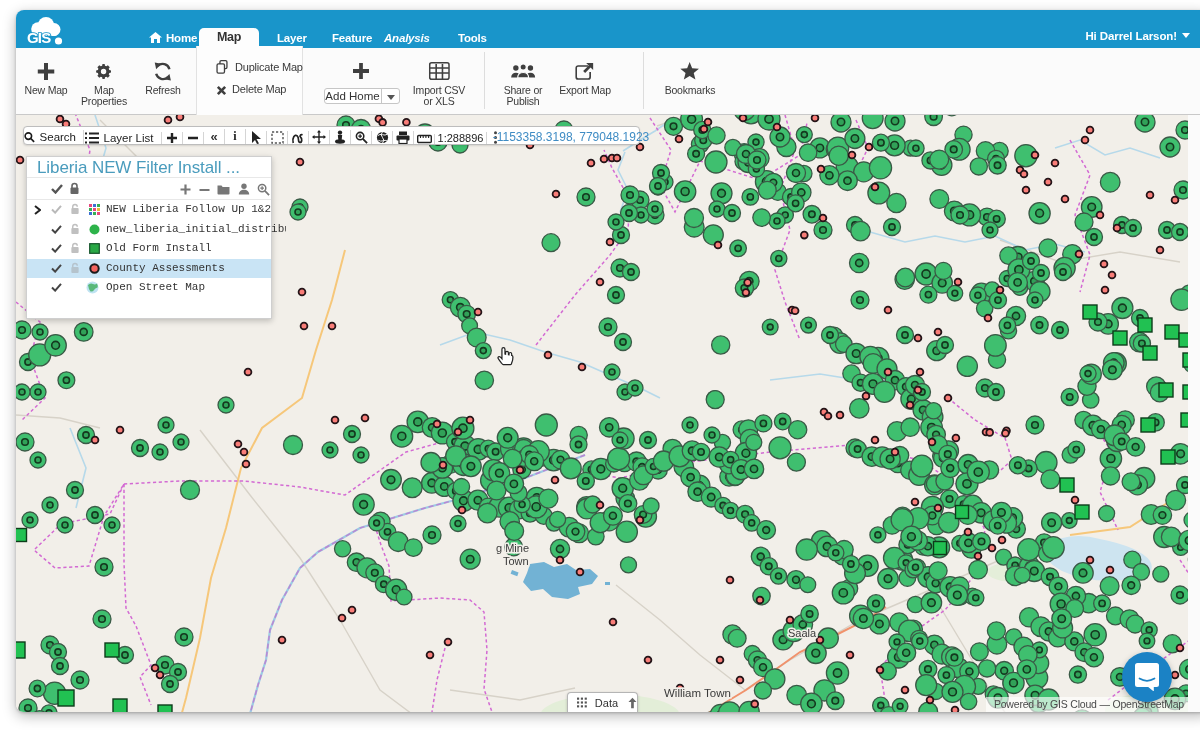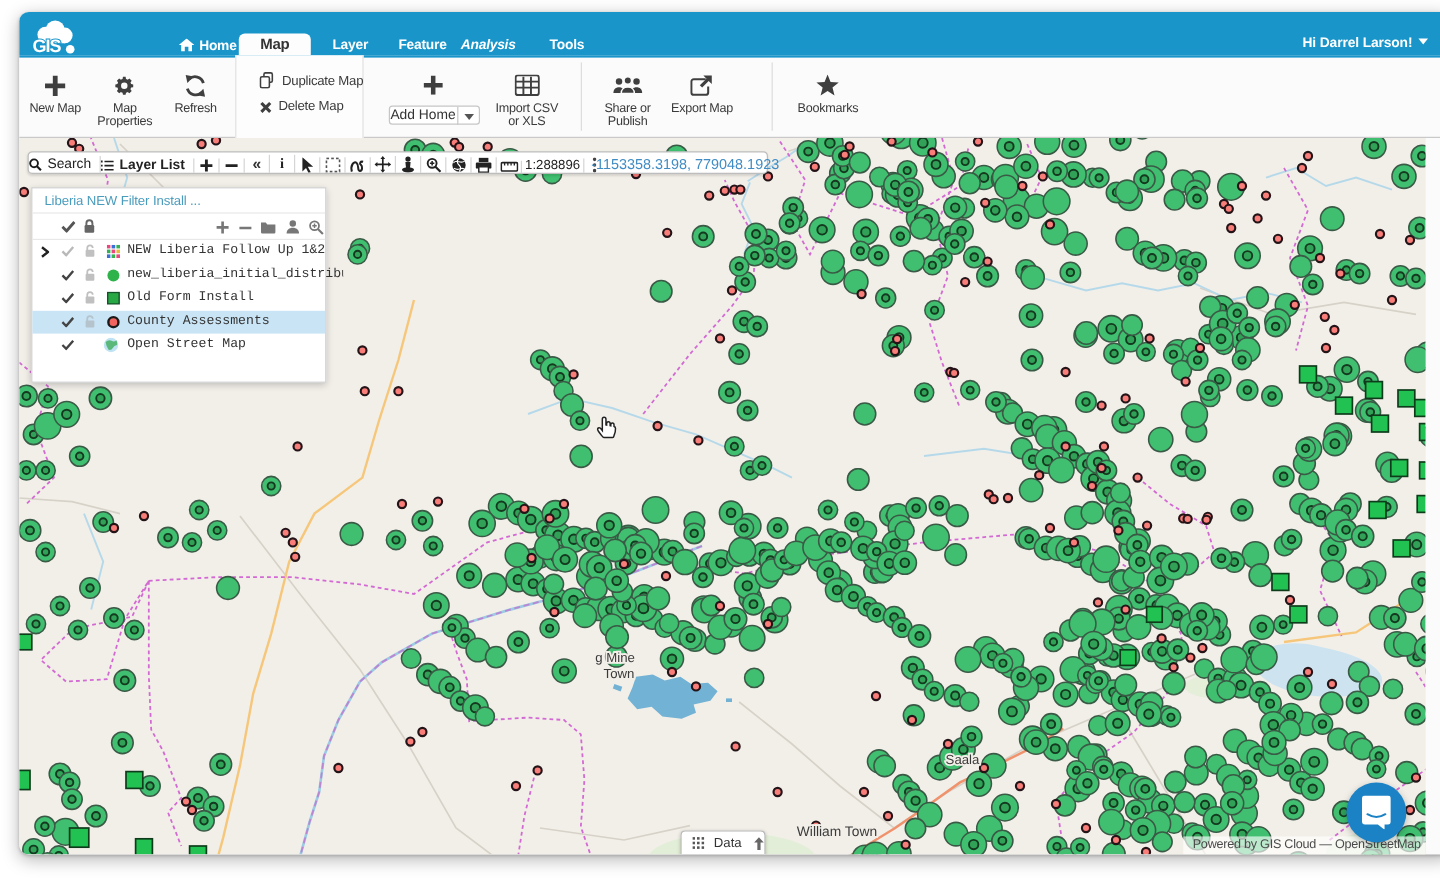--- a/index.html
+++ b/index.html
@@ -36,21 +36,21 @@
 .mapsvg .sq { fill:#21c152; stroke:#0e3c1a; stroke-width:1.4; }
 
 .mtb { position:absolute; left:7px; top:11px; height:19px; background:#fff; border:1px solid #bdbdbd; border-radius:4px;
   display:flex; align-items:flex-end; box-shadow:0 1px 2px rgba(0,0,0,0.12); }
 .mtb .btn { display:flex; align-items:center; justify-content:center; border-right:1px solid #d5d5d5; padding:0; }
 .mtb .btn:last-child { border-right:none; }
 .mtb .txt { font-size:11.5px; color:#222; padding:0 7px 0 5px; white-space:nowrap; }
 
 .lpanel { position:absolute; left:10px; top:41px; width:246px; height:163px; background:#fff; border:1px solid #cfcfcf;
   box-shadow:0 2px 6px rgba(0,0,0,0.22); font-size:11px; color:#333; }
-.lp-title { height:21px; line-height:22px; padding-left:10px; color:#4a9cbd; font-size:11px; letter-spacing:-0.1px; border-bottom:1px solid #e8e8e8; }
+.lp-title { height:21px; line-height:22px; padding-left:10px; color:#4a9cbd; font-size:17px; letter-spacing:-0.1px; border-bottom:1px solid #e8e8e8; }
 .lp-tools { position:relative; height:22px; border-bottom:1px solid #e8e8e8; }
 .lp-row { position:relative; height:19.5px; }
 .lp-row.sel { background:#c9e4f5; }
 .lp-row .lbl { position:absolute; left:63px; top:3px; white-space:nowrap; overflow:hidden; width:180px;font-family:Liberation Mono, monospace; }
 .ic { position:absolute; }
 
 .databtn { position:absolute; left:551px; top:577px; width:71px; height:20px; background:#fff; border:1px solid #b5b5b5;
   border-bottom:none; border-radius:4px 4px 0 0; box-shadow:0 1px 3px rgba(0,0,0,0.2); font-size:11px; color:#333;
   display:flex; align-items:center; }
 
@@ -1522,21 +1522,21 @@
 </svg>
 
     <div class="mtb">
       <div class="btn" style="width:60px;">
           <svg width="14" height="14" viewBox="0 0 14 14">
             <circle cx="5.8" cy="5.8" r="4.3" fill="none" stroke="#1a1a1a" stroke-width="2.1"></circle>
             <path d="M9 9 L13.4 13.4" stroke="#1a1a1a" stroke-width="2.3"></path>
           </svg>
           <span class="txt">Search</span>
         </div>
-      <div class="btn" style="width:78px;font-weight:bold;">
+      <div class="btn" style="width:78px;">
           <svg width="14" height="12" viewBox="0 0 14 12">
             <path d="M0 1.5 h2 M0 6 h2 M0 10.5 h2" stroke="#222" stroke-width="2"></path>
             <path d="M4 1.5 h10 M4 6 h10 M4 10.5 h10" stroke="#222" stroke-width="1.8"></path>
           </svg>
           <span class="txt">Layer List</span>
         </div>
       <div class="btn" style="width:21px;">
           <svg width="12" height="12" viewBox="0 0 12 12">
             <path d="M6 1 V11 M1 6 H11" stroke="#222" stroke-width="2.4"></path>
           </svg>

